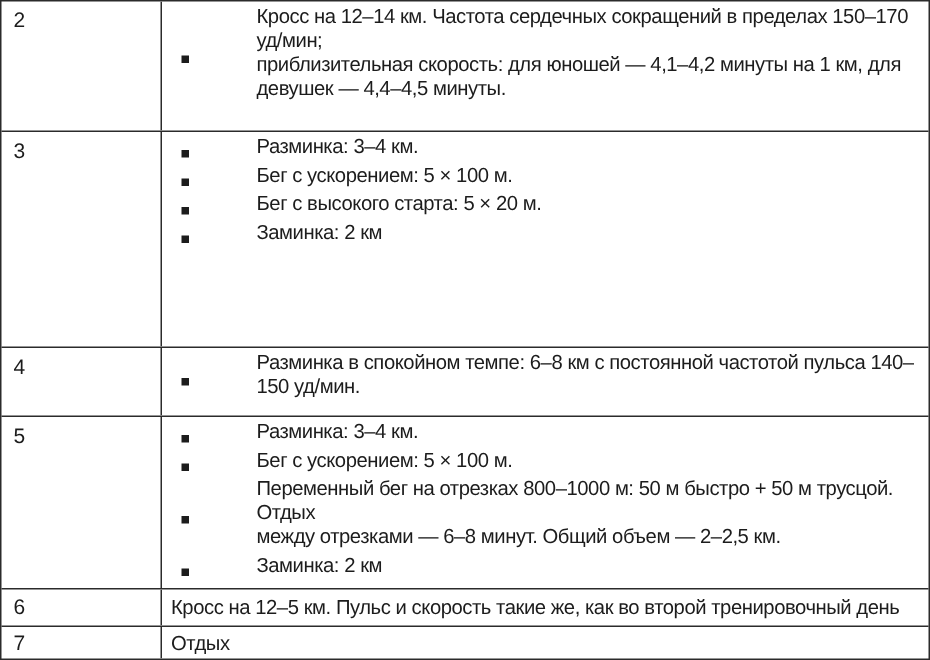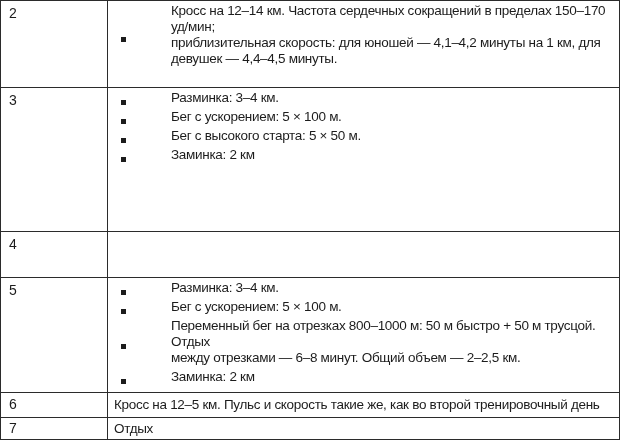--- a/index.html
+++ b/index.html
@@ -104,32 +104,39 @@
         <div class="bullet">
           <span class="sq"></span>
           <span class="btxt">Разминка: 3–4 км.</span>
         </div>
         <div class="bullet">
           <span class="sq"></span>
           <span class="btxt">Бег с ускорением: 5 × 100 м.</span>
         </div>
         <div class="bullet">
           <span class="sq"></span>
-          <span class="btxt">Бег с высокого старта: 5 × 50 м.</span>
+          <span class="btxt">Бег с высокого старта: 5 × 20 м.</span>
         </div>
         <div class="bullet">
           <span class="sq"></span>
           <span class="btxt">Заминка: 2 км</span>
         </div>
       </div>
     </div>
 
     <div class="row" style="height:46px">
       <div class="cell-day">
         <span>4</span>
+      </div>
+      <div class="cell-content">
+        <div class="bullet">
+          <span class="sq"></span>
+          <span class="btxt">Разминка в спокойном темпе: 6–8 км с постоянной частотой пульса 140–150 уд/мин.</span>
+        </div>
+
       </div>
     </div>
 
     <div class="row" style="height:115px">
       <div class="cell-day">
         <span>5</span>
       </div>
       <div class="cell-content">
         <div class="bullet">
           <span class="sq"></span>

